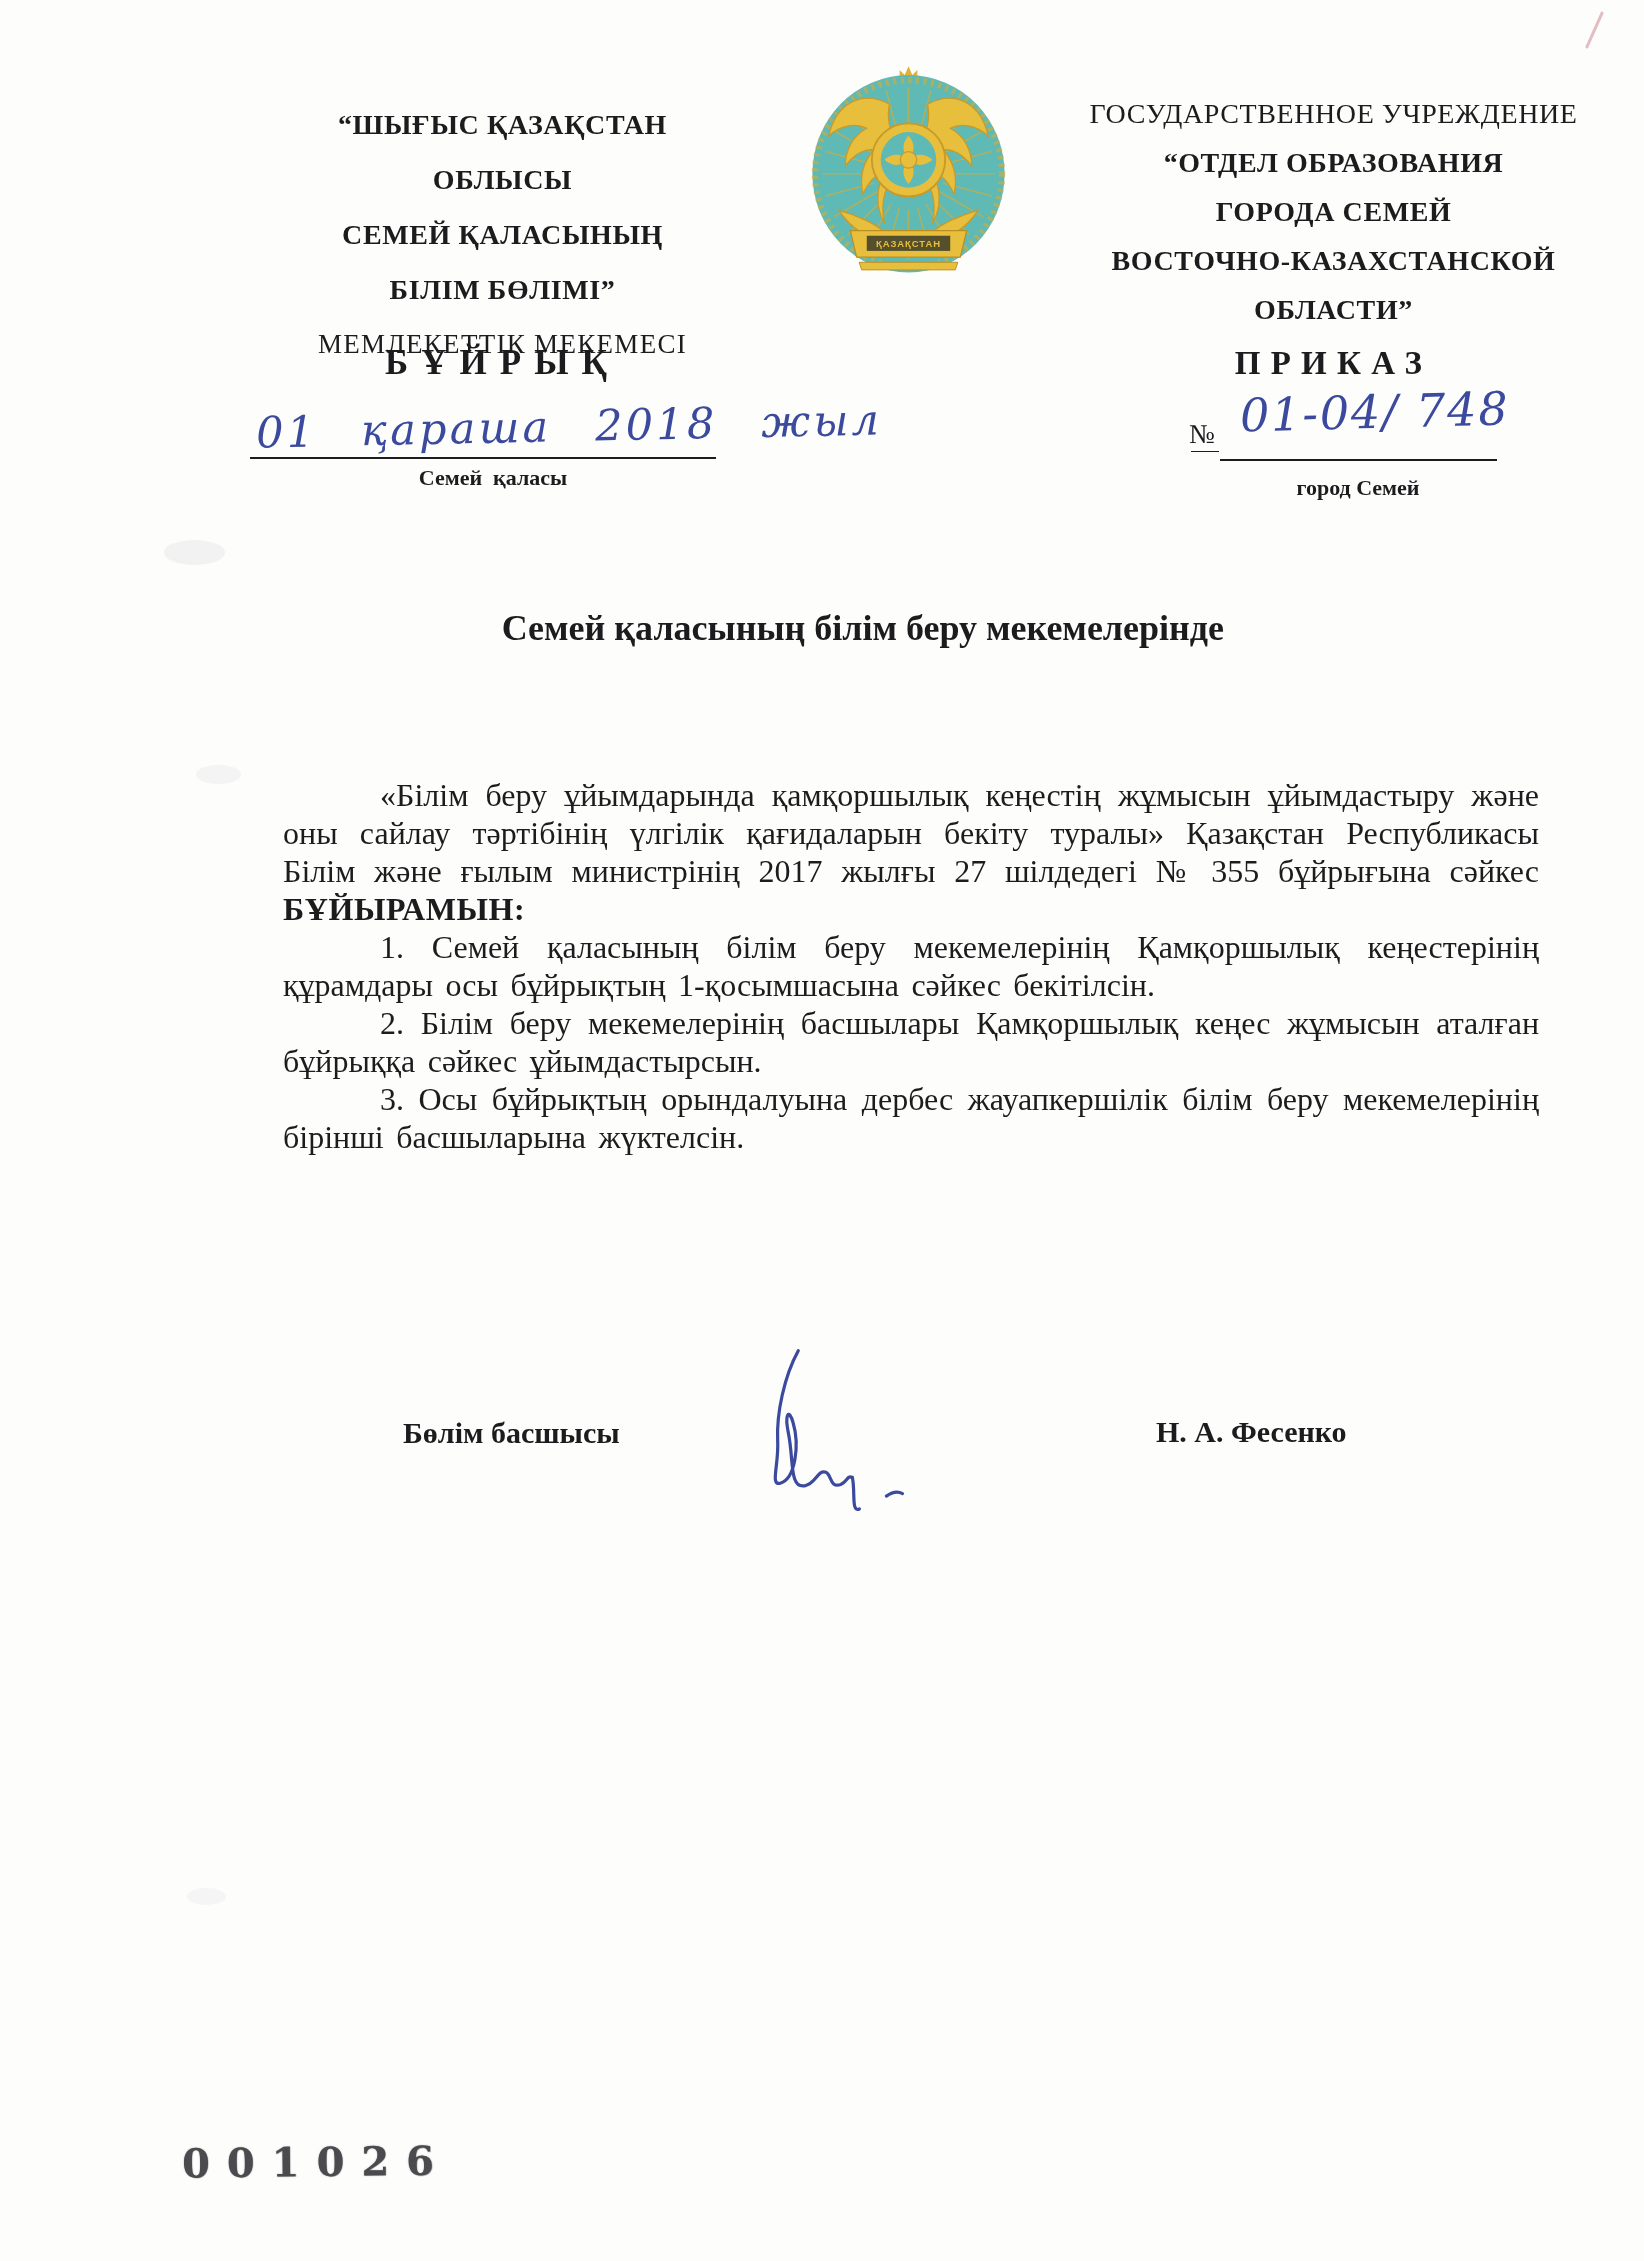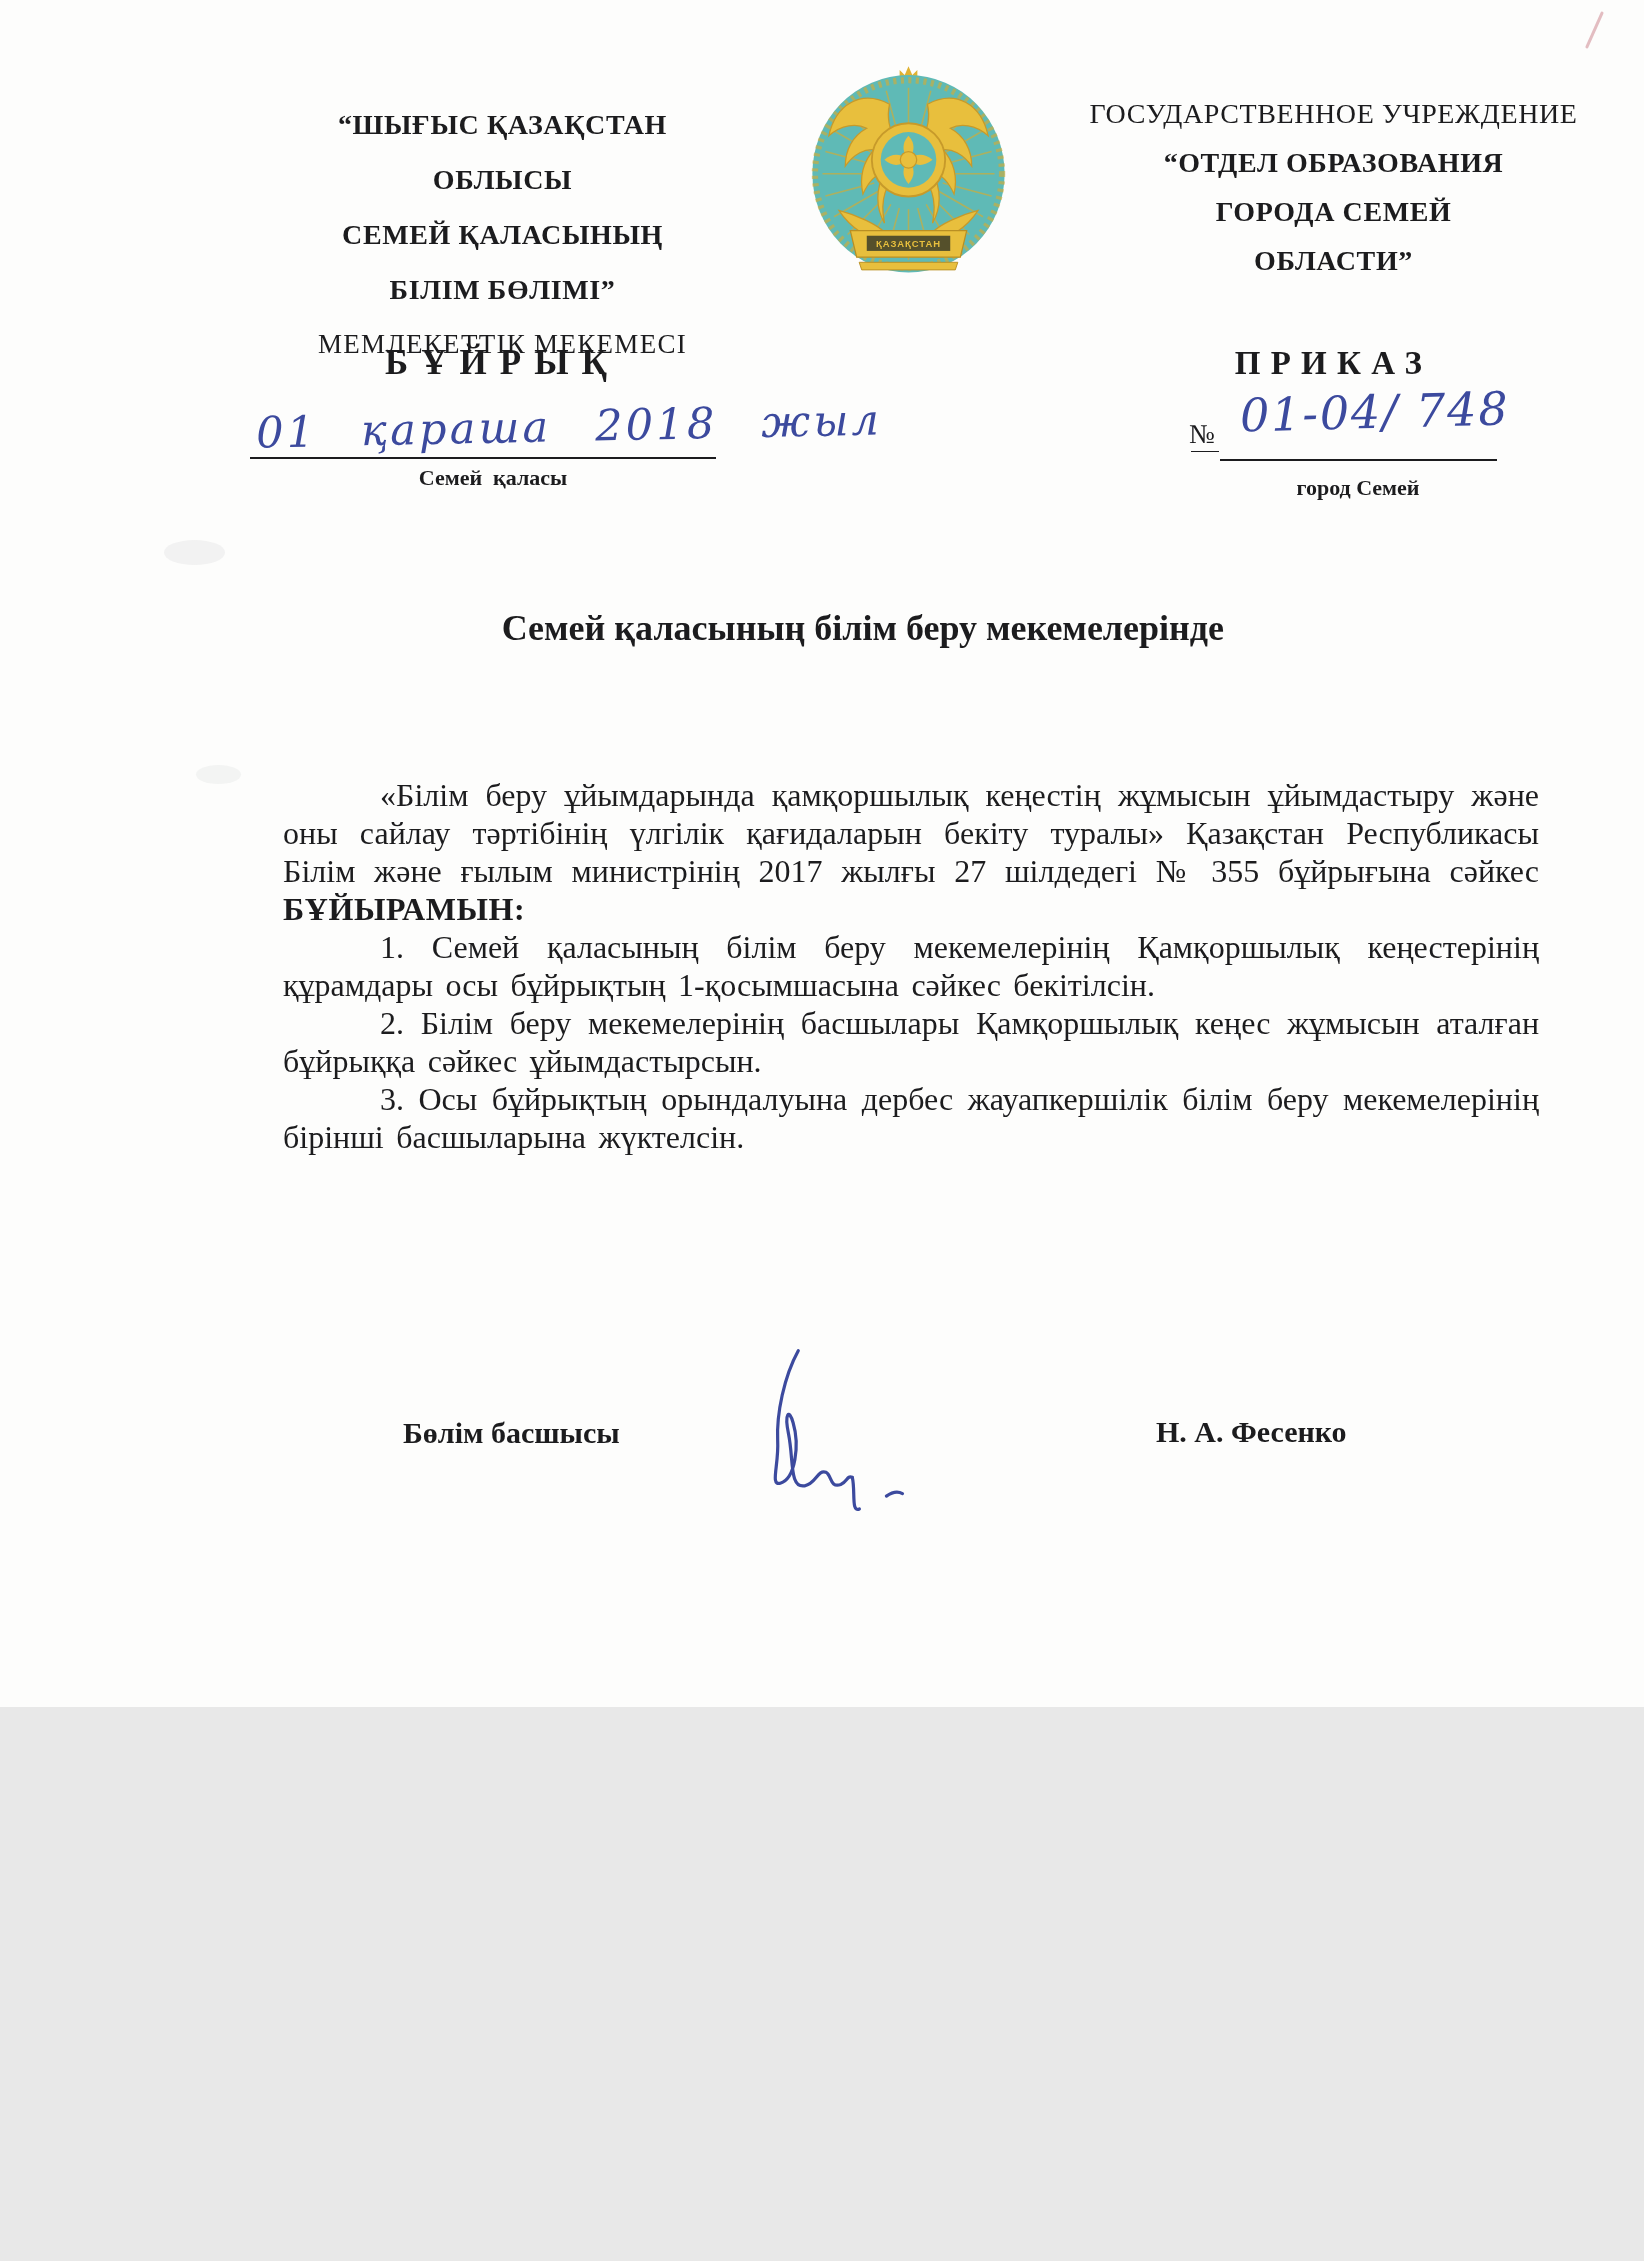--- a/index.html
+++ b/index.html
@@ -1,18 +1,18 @@
 <!DOCTYPE html>
 <html style="font-size:10.3px"><head>
 <meta charset="utf-8">
 <style>
   html,body{margin:0;padding:0;background:#e8e8e8;}
   .page{
     position:relative;
-    width:1644px;height:1707px;
+    width:1644px;height:2261px;
     background:#fdfdfc;
     font-family:"Liberation Serif","DejaVu Serif",serif;
     color:#1c1c1e;
     overflow:hidden;
   }
   
   .org-left{
     position:absolute;left:277px;top:97px;width:451px;
     text-align:center;font-weight:bold;font-size:28px;line-height:55px;
     letter-spacing:0.6px;
@@ -162,20 +162,21 @@
         <text x="170" y="288" text-anchor="middle" font-size="15" font-weight="bold" letter-spacing="1.5" fill="#e8bf3d" font-family="Liberation Sans, sans-serif">ҚАЗАҚСТАН</text>
         <path d="M92,312 L248,312 L244,324 L96,324 Z" fill="#e8bf3d" stroke="#b98f23" stroke-width="1.5"></path>
       </g>
     </svg>
   </div>
 
   <div class="org-right">
     <div class="org-title">ГОСУДАРСТВЕННОЕ УЧРЕЖДЕНИЕ</div>
     <div class="b">“ОТДЕЛ  ОБРАЗОВАНИЯ</div>
     <div class="b">ГОРОДА СЕМЕЙ</div>
+    <div class="b">ВОСТОЧНО-КАЗАХСТАНСКОЙ</div>
     <div class="b">ОБЛАСТИ”</div>
   </div>
 
   <div class="kk-order-label">БҰЙРЫҚ</div>
   <div class="ru-order-label">ПРИКАЗ</div>
 
   <div class="handwrite hw-date">01 қараша 2018 жыл</div>
   <div class="rule rule-date"></div>
   <div class="kk-city">Семей  қаласы</div>
 

